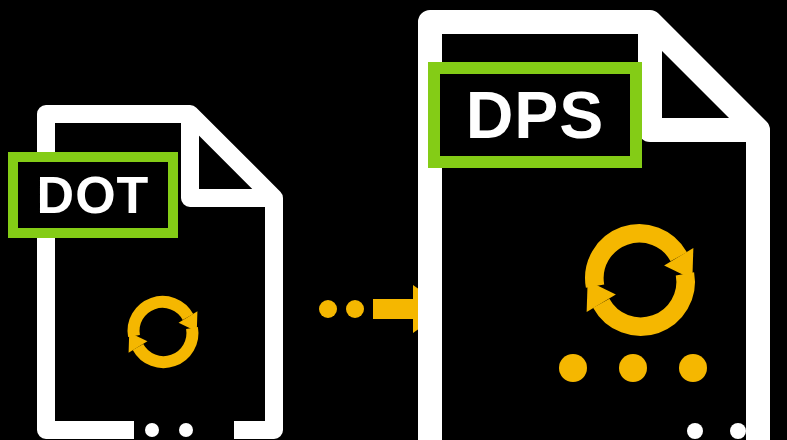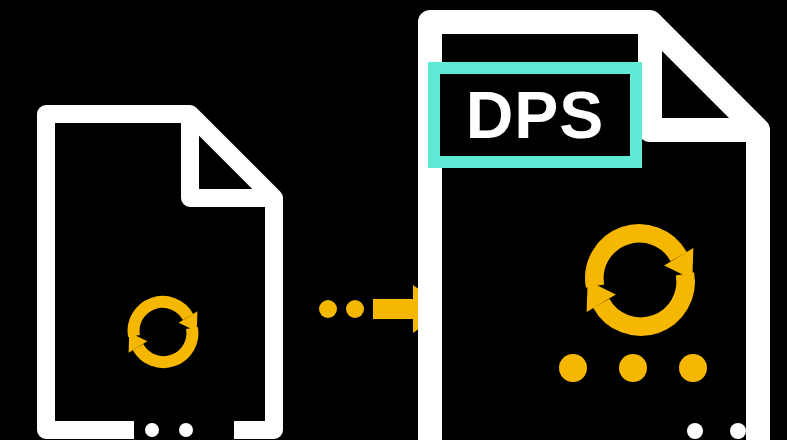--- a/index.html
+++ b/index.html
@@ -12,21 +12,21 @@
     width: 787px;
     height: 440px;
     background: #000000;
     overflow: hidden;
     font-family: "Liberation Sans", sans-serif;
   }
   .abs { position: absolute; }
   .format-label {
     position: absolute;
     background: #000000;
-    border: 10px solid #5eead4;
+    border: 10px solid #84cc16;
     color: #ffffff;
     display: flex;
     align-items: center;
     justify-content: center;
     font-weight: bold;
     letter-spacing: 1px;
     z-index: 3;
     box-sizing: border-box;
   }
   .label-source {
@@ -96,16 +96,17 @@
       <circle cx="221" cy="362" r="14"></circle>
       <circle cx="281" cy="362" r="14"></circle>
     </g>
 
     <g fill="#ffffff">
       <circle cx="283" cy="425" r="8"></circle>
       <circle cx="326" cy="425" r="8"></circle>
     </g>
   </svg>
 
+  <div class="format-label label-source">DOT</div>
 
   <div class="format-label label-target">DPS</div>
 
 </div>
 
 </body></html>

